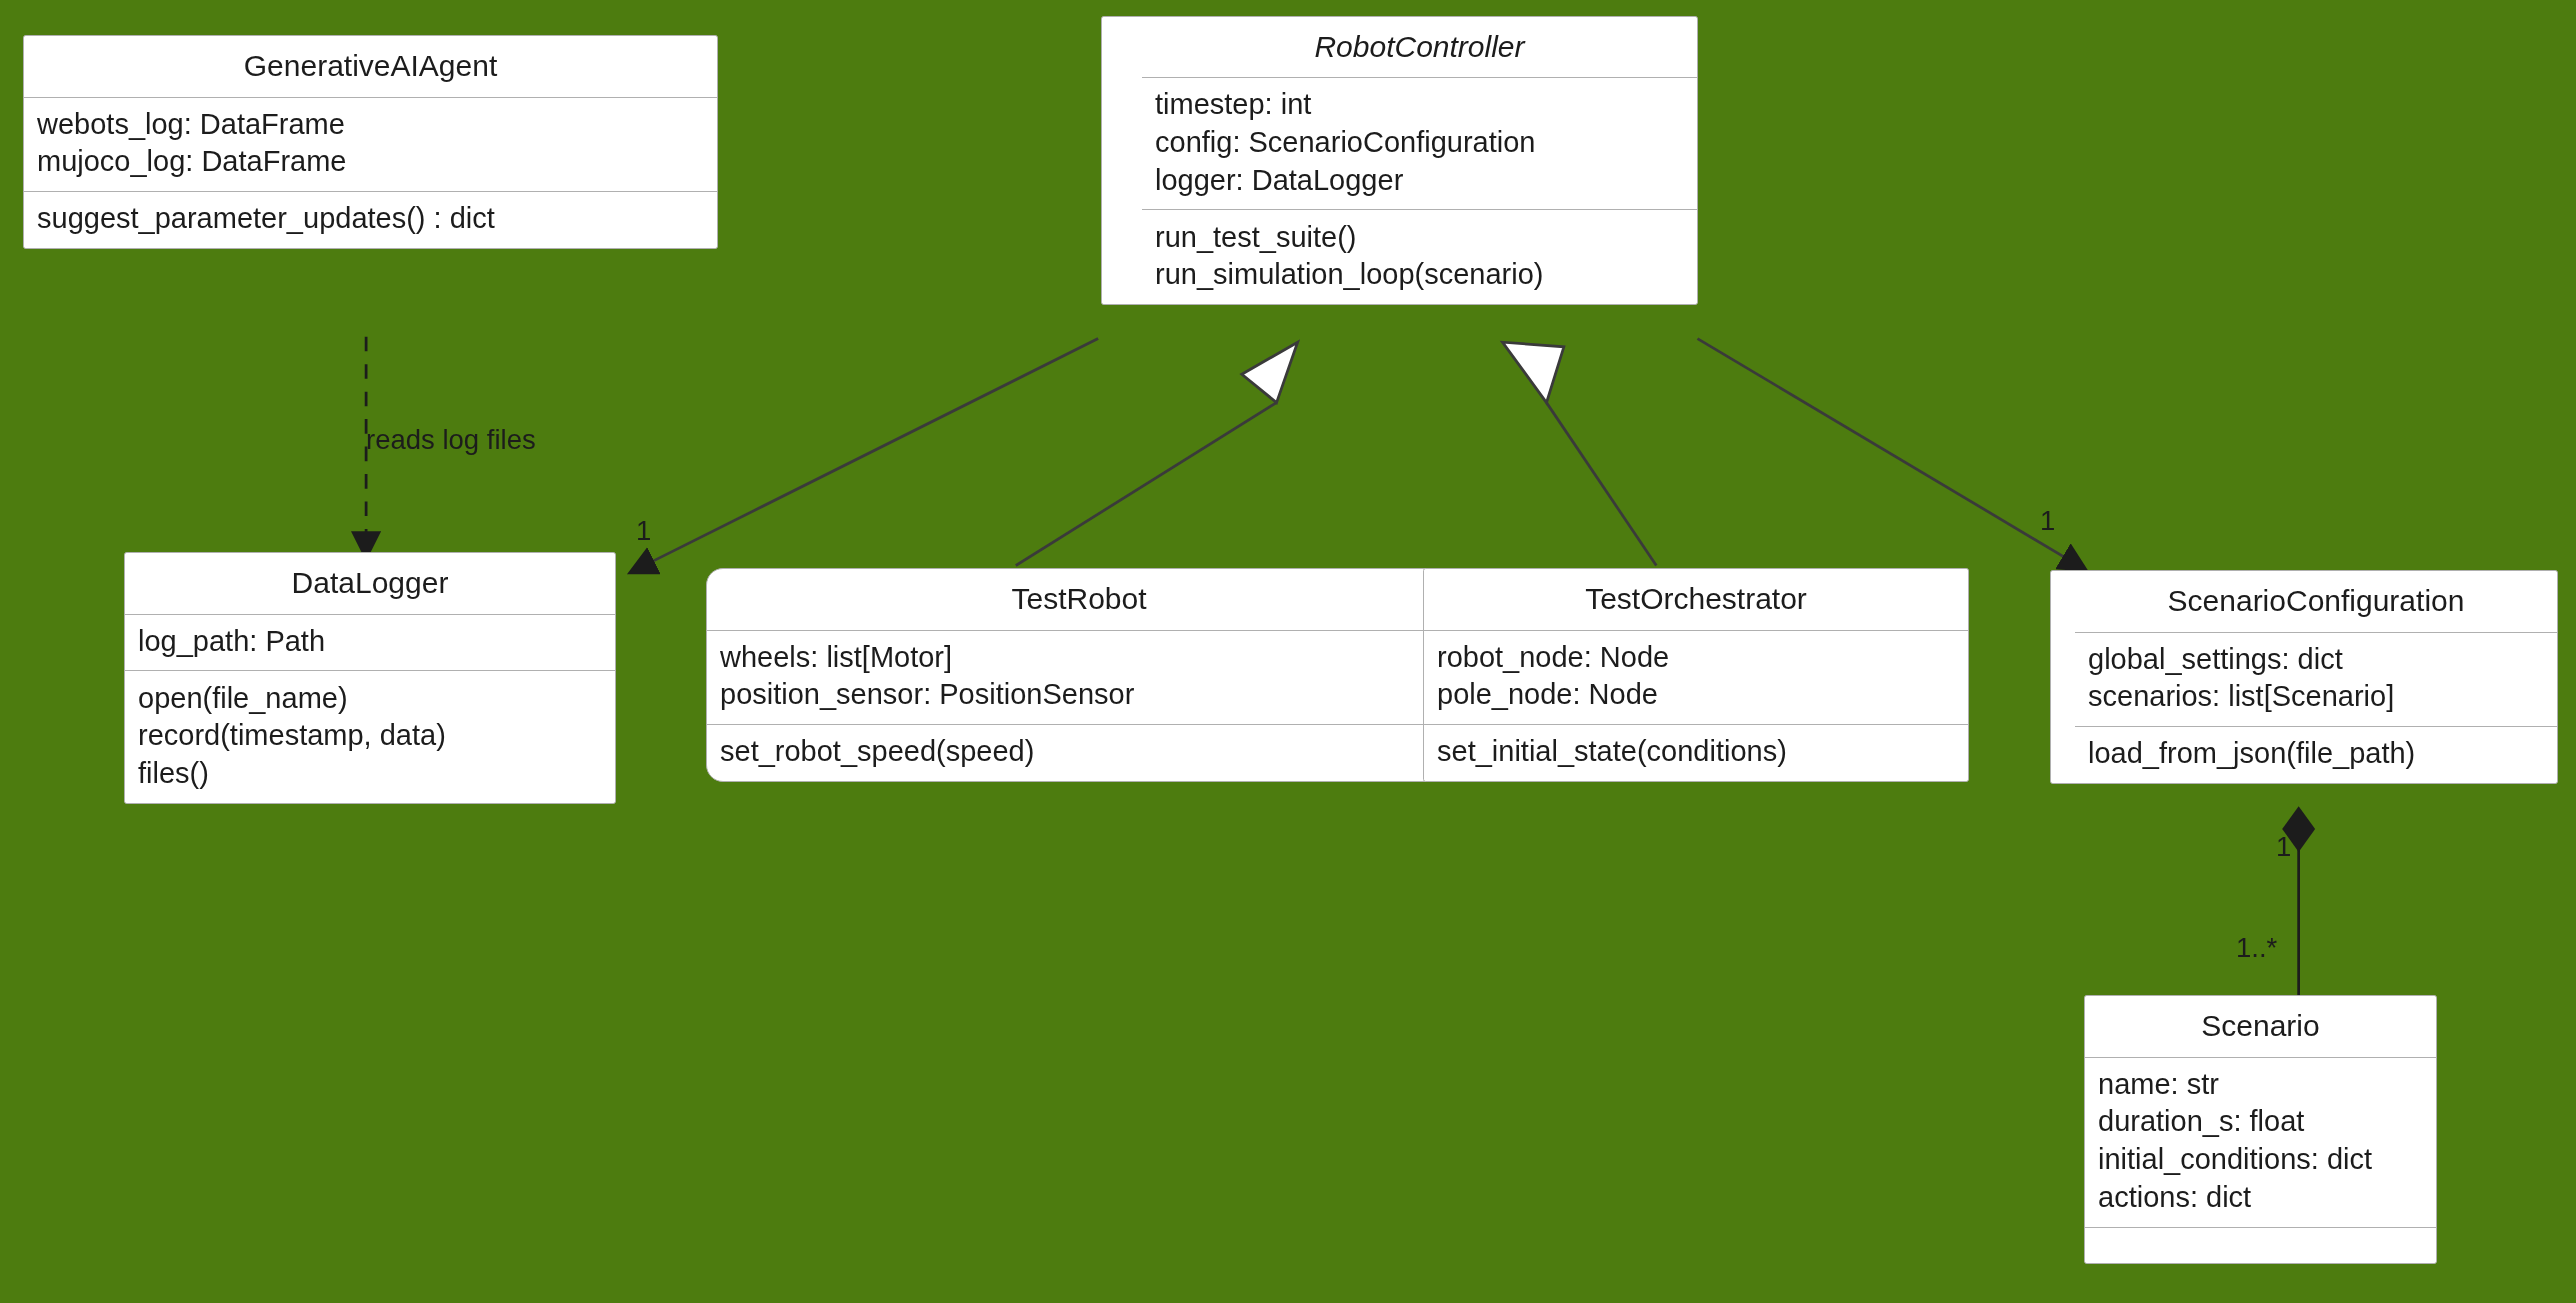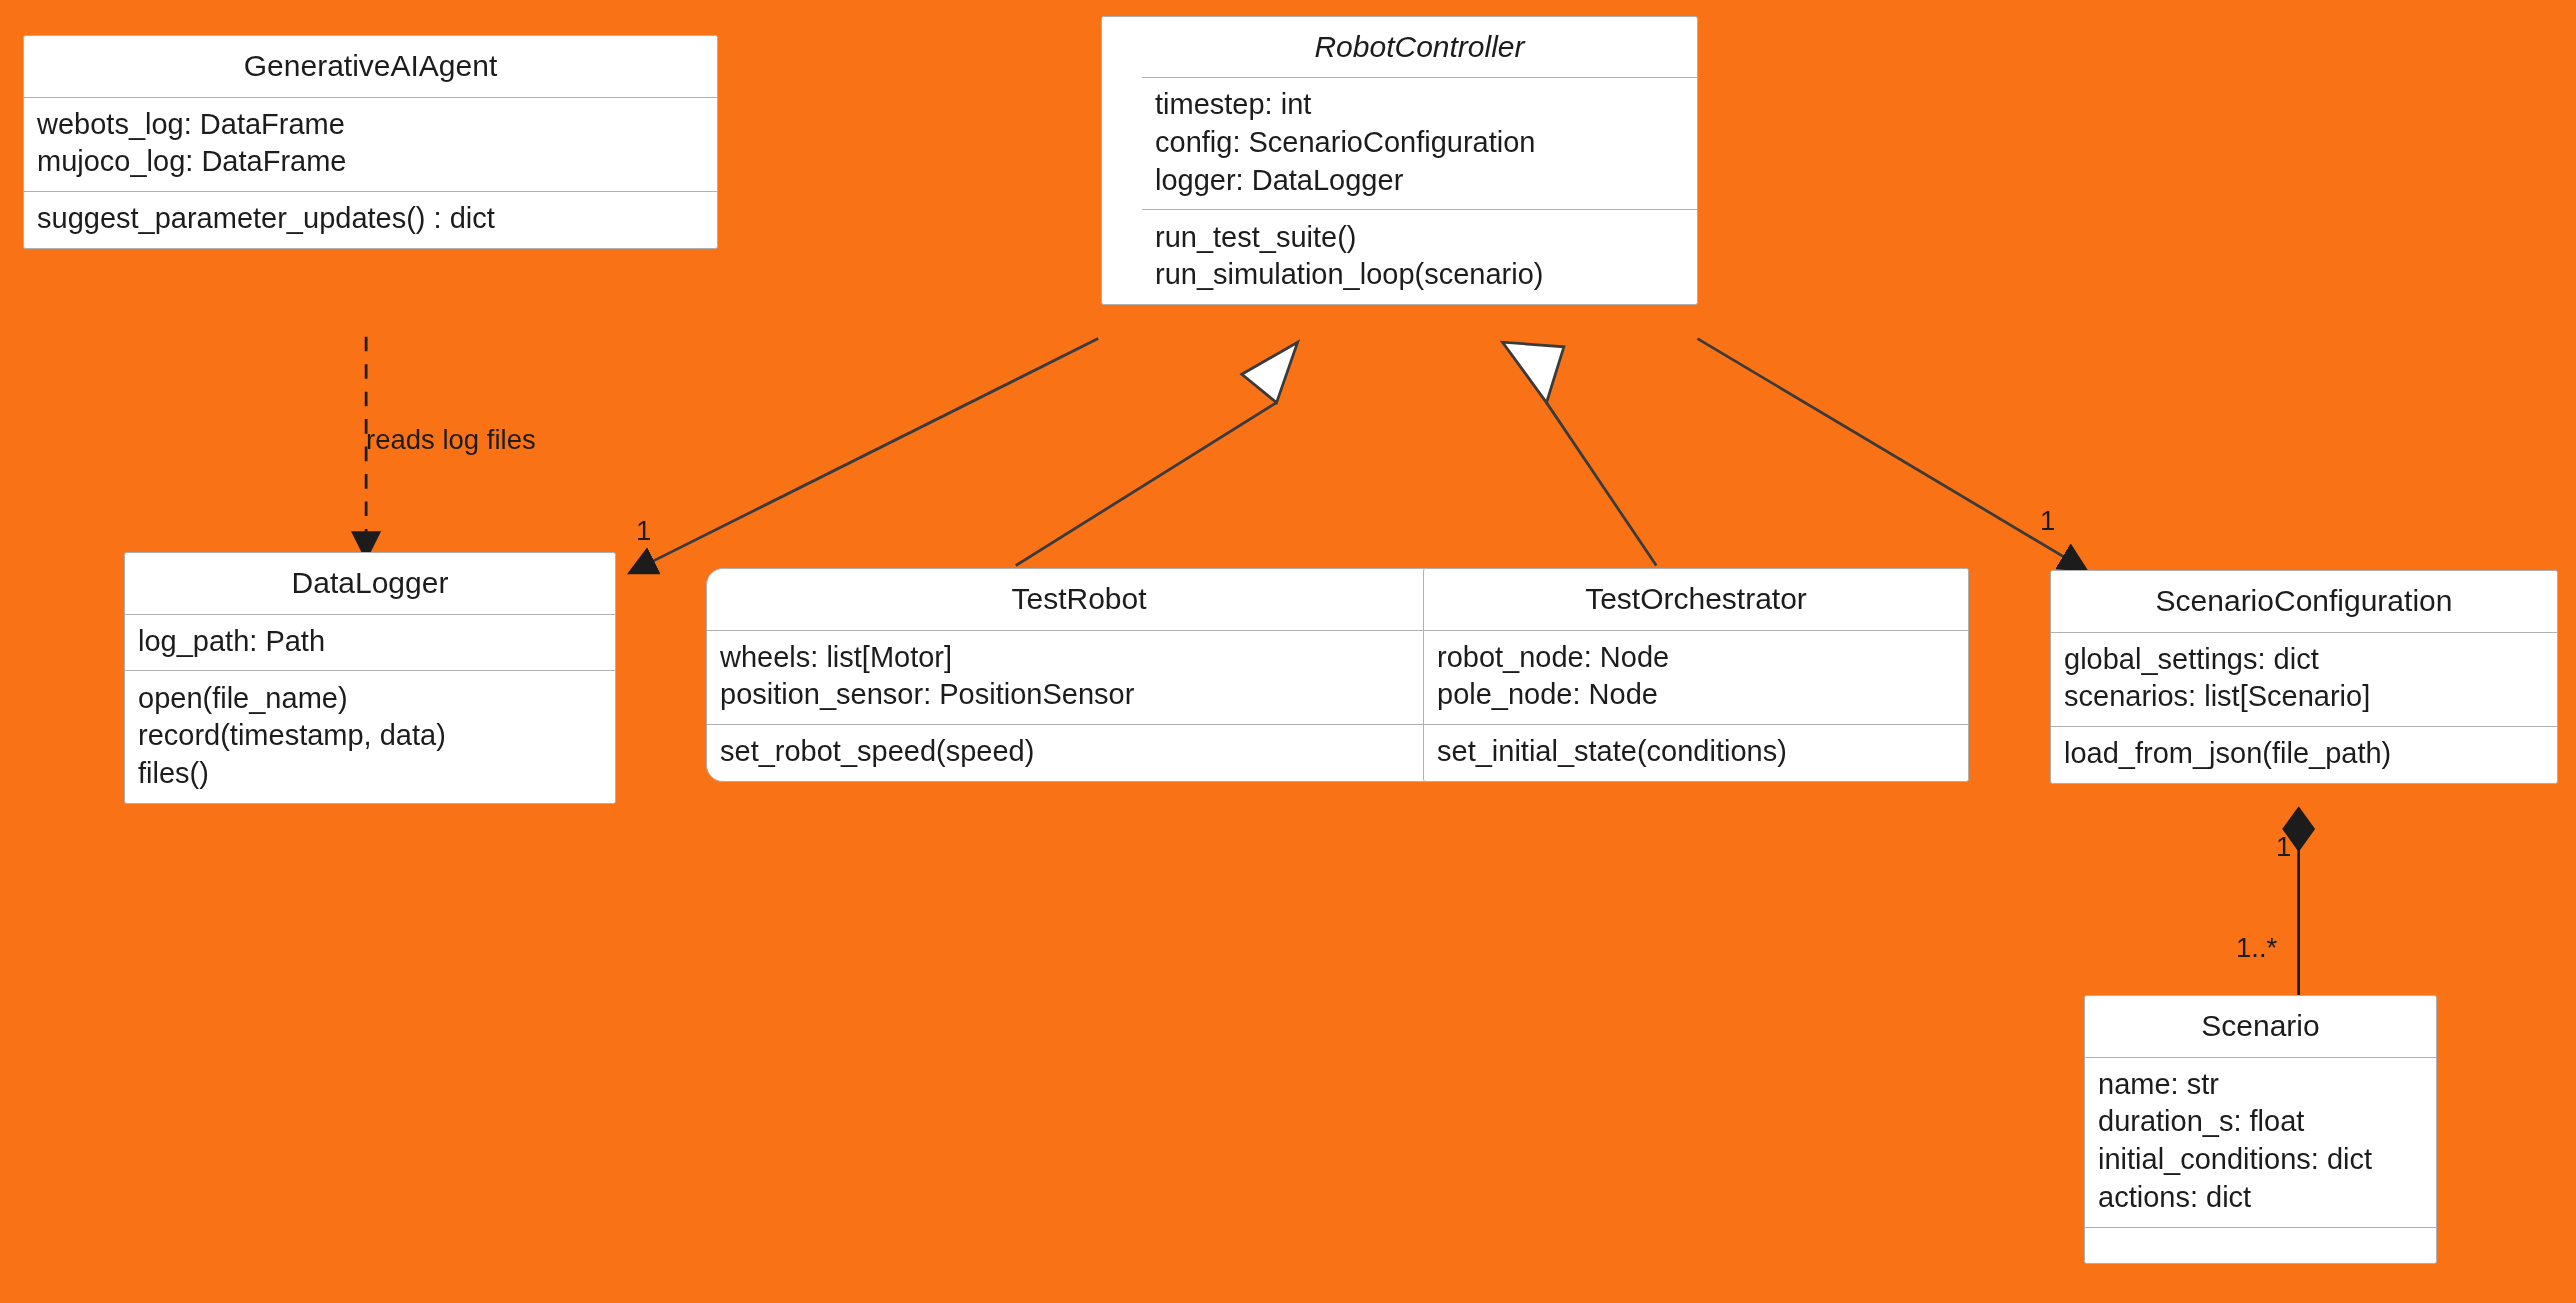--- a/index.html
+++ b/index.html
@@ -4,21 +4,21 @@
 <style>
   html, body {
     margin: 0;
     padding: 0;
     background: #ffffff;
   }
   #canvas {
     position: relative;
     width: 2576px;
     height: 1303px;
-    background: #f97316;
+    background: #4d7c0f;
     font-family: "Liberation Sans", sans-serif;
     overflow: hidden;
   }
   svg#edges {
     position: absolute;
     left: 0;
     top: 0;
     width: 2576px;
     height: 1303px;
     pointer-events: none;
@@ -158,21 +158,21 @@
     <div class="uml-title">TestOrchestrator</div>
     <div class="uml-compartment">
       <div class="uml-row">robot_node: Node</div>
       <div class="uml-row">pole_node: Node</div>
     </div>
     <div class="uml-compartment">
       <div class="uml-row">set_initial_state(conditions)</div>
     </div>
   </div>
 
-  <div class="uml-class" style="left:2050px; top:570px; width:508px;">
+  <div class="uml-class" style="left:2050px; top:570px; width:508px;padding-left:24px;">
     <div class="uml-title">ScenarioConfiguration</div>
     <div class="uml-compartment">
       <div class="uml-row">global_settings: dict</div>
       <div class="uml-row">scenarios: list[Scenario]</div>
     </div>
     <div class="uml-compartment">
       <div class="uml-row">load_from_json(file_path)</div>
     </div>
   </div>
 

